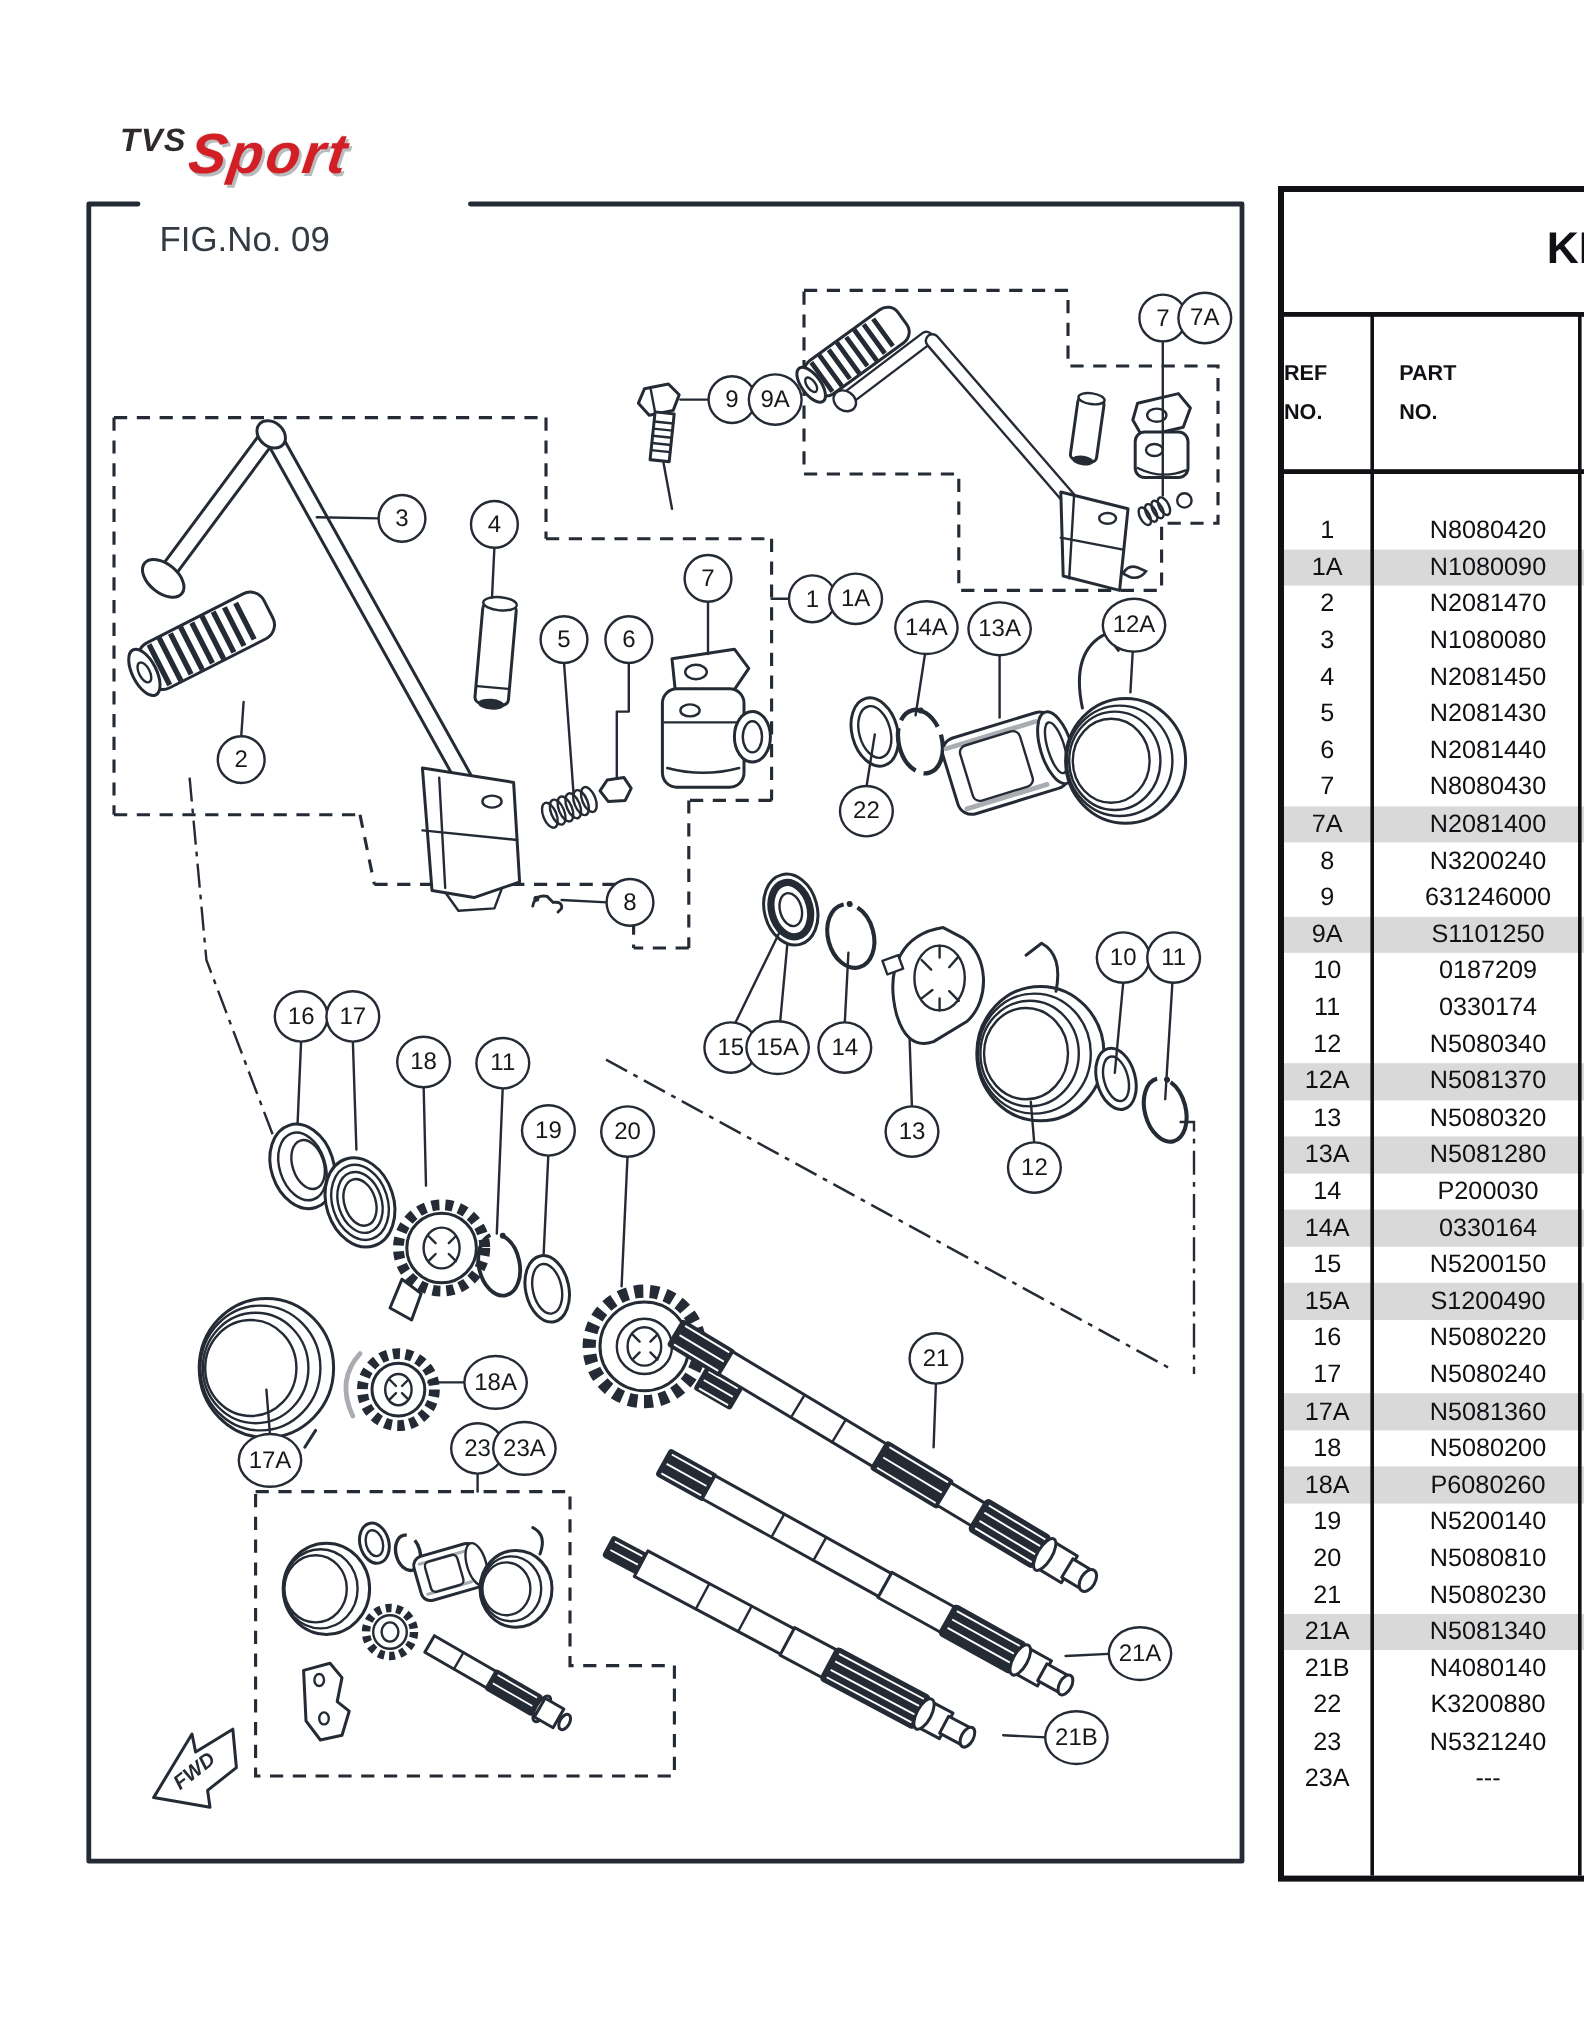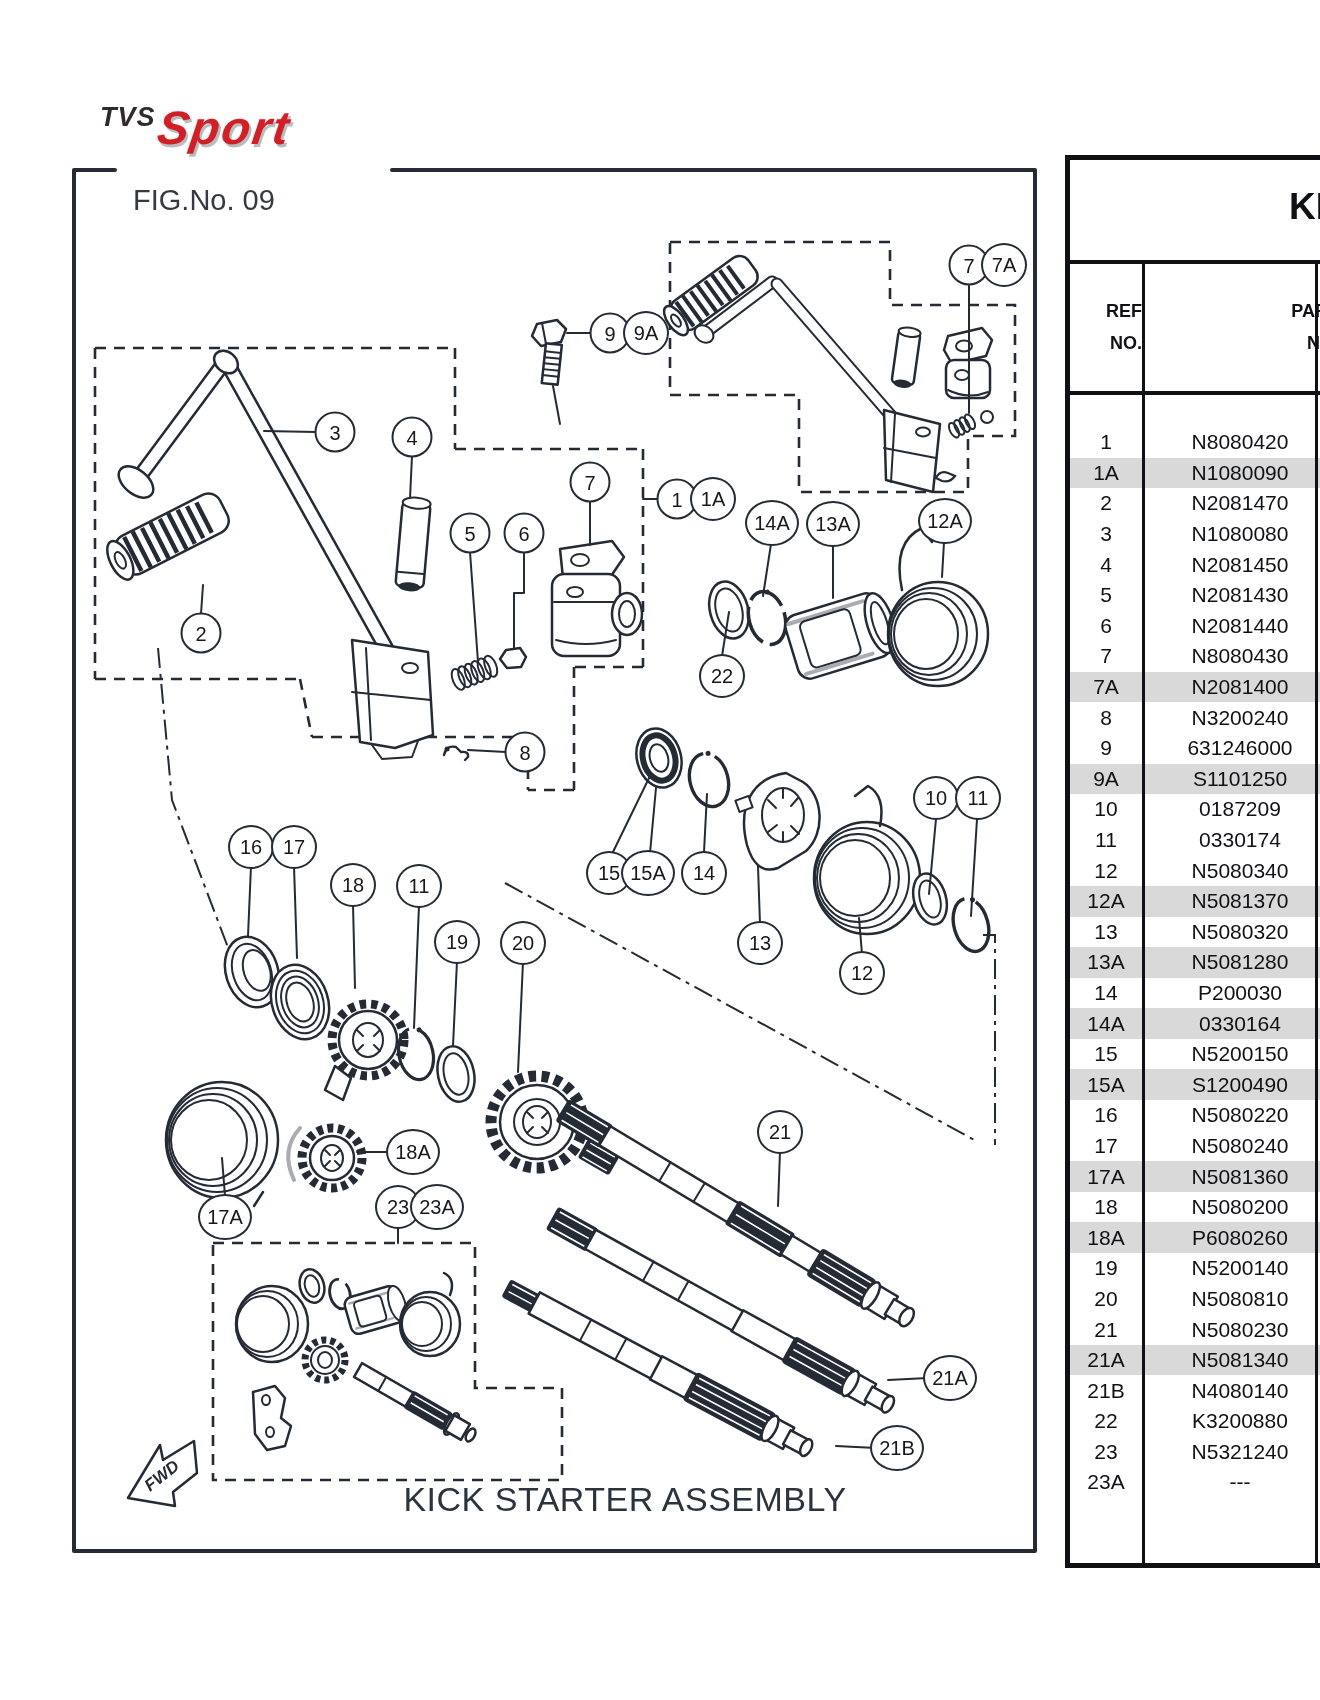--- a/index.html
+++ b/index.html
@@ -20,21 +20,21 @@
         font-size:20px;color:#16181c;z-index:6;line-height:1;}
   .callout.len1{width:37px;height:37px;}
   .callout.len2{width:42px;height:40px;}
   .callout.len3{width:50px;height:42px;}
   
   .parts-table{position:absolute;left:1065px;top:155px;width:335px;height:1403px;
         border:5px solid #101114;background:#fff;z-index:4;}
   .pt-title{position:relative;height:100px;border-bottom:4px solid #101114;}
   .pt-title .ttl{position:absolute;left:219px;top:26px;font-size:37px;font-weight:bold;color:#101114;}
   .pt-head{position:relative;height:127px;border-bottom:4px solid #101114;display:flex;}
-  .pt-head .hc{display:flex;flex-direction:column;align-items:flex-end;justify-content:center;
+  .pt-head .hc{display:flex;flex-direction:column;align-items:flex-start;justify-content:center;
         font-size:18px;font-weight:bold;line-height:1.75;color:#101114;}
   .pt-head .hc1{width:72px;}
   .pt-head .hc2{width:173px;padding-left:24px;}
   .pt-head .hc3{flex:1;}
   .pt-body{position:relative;padding-top:32px;}
   .prow{display:flex;height:30.6px;align-items:center;font-size:21px;color:#101114;}
   .prow.shaded{background:#d9d9d9;}
   .prow .c1{width:72px;text-align:center;}
   .prow .c2{width:196px;text-align:center;}
   .prow .c3{flex:1;}
@@ -61,21 +61,20 @@
 </head>
 <body>
 
 <div class="page">
 
   <div class="logo">
     <span class="tvs">TVS</span><span class="sport">Sport</span>
   </div>
 
   <div class="figno">FIG.No. 09</div>
-  <div class="caption">KICK STARTER ASSEMBLY</div>
 
   <svg width="1320" height="1700" viewBox="0 0 1320 1700" style="position:absolute;left:0;top:0;z-index:2">
 
     <path class="ln" style="stroke-width:4" d="M115,170 L74,170 L74,1551 L1035,1551 L1035,170 L392,170"></path>
 
     <g>
       <path class="dash" d="M95,348 H455 M95,348 V679 M95,679 H300 M300,679 L312,737 M312,737 H528 L528,790"></path>
       <path class="dash" d="M455,348 V449 M455,449 H643 M643,449 V667 M643,667 H574 M574,667 V790 M574,790 H528"></path>
     </g>
     <g>

